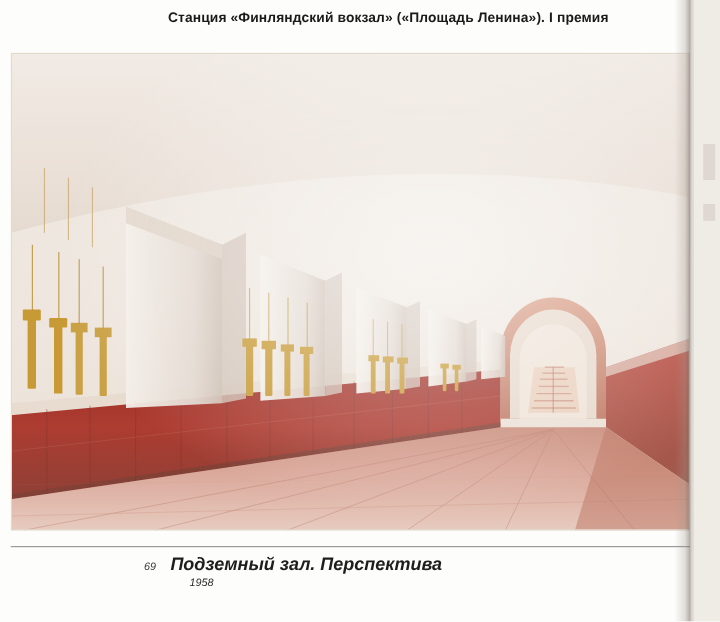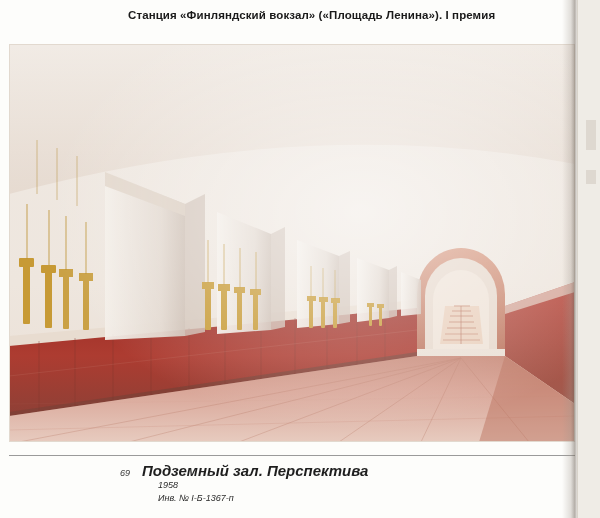--- a/index.html
+++ b/index.html
@@ -46,21 +46,21 @@
     width: 10px;
     height: 30px;
     background: #cfc8bd;
     opacity: 0.55;
   }
   .next-page-mark.m2 { top: 170px; height: 14px; }
 
   
   .header {
     position: absolute;
-    left: 128px;
+    left: 140px;
     top: 8px;
     width: 420px;
   }
   .header-title {
     font-size: 11.5px;
     font-weight: bold;
     letter-spacing: 0.1px;
     line-height: 1.25;
     color: #1a1a1a;
   }
@@ -339,21 +339,20 @@
     </svg>
   </div>
 
   <div class="rule"></div>
   <div class="caption">
     <div class="cap-row">
       <div class="folio">69</div>
       <div class="cap-title">Подземный зал. Перспектива</div>
     </div>
     <div class="cap-line">1958</div>
-    <div class="cap-line">Инв. № I-Б-1367-п</div>
   </div>
 
   <div class="gutter-shadow"></div>
   <div class="next-page">
     <div class="next-page-mark"></div>
     <div class="next-page-mark m2"></div>
   </div>
 
 </div>
 

